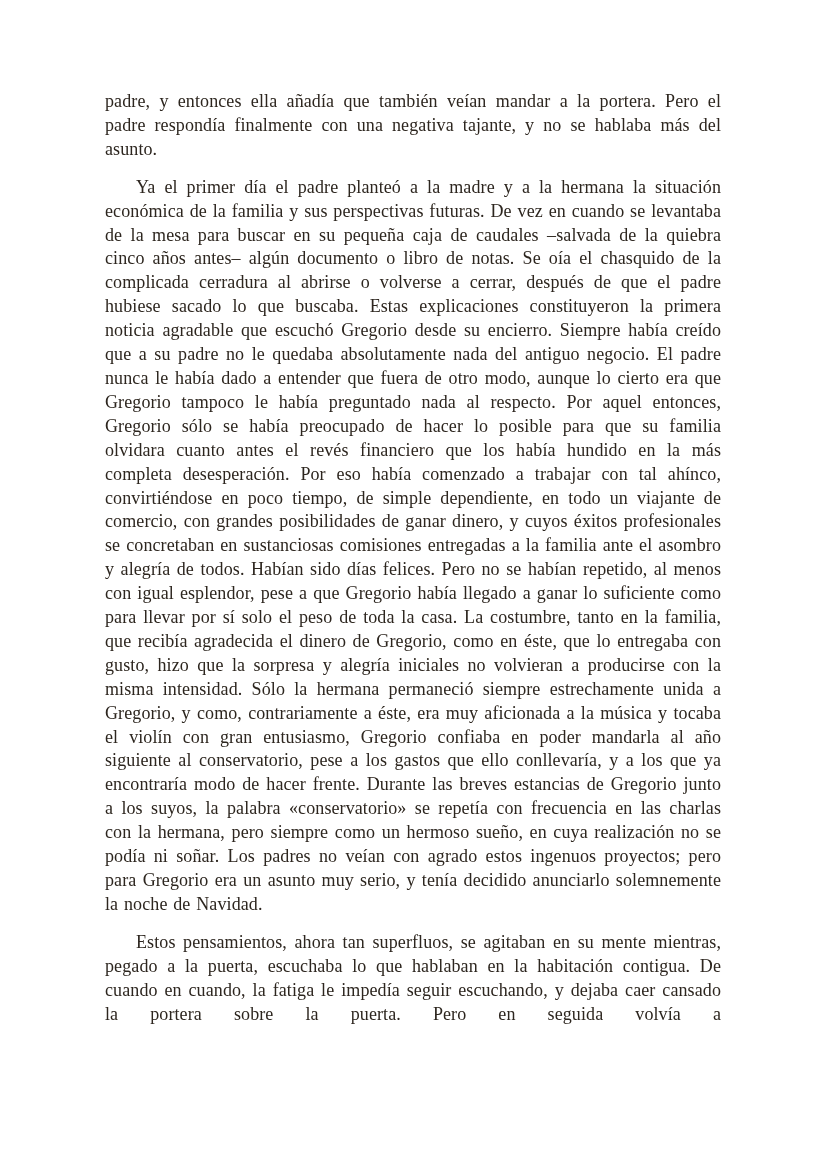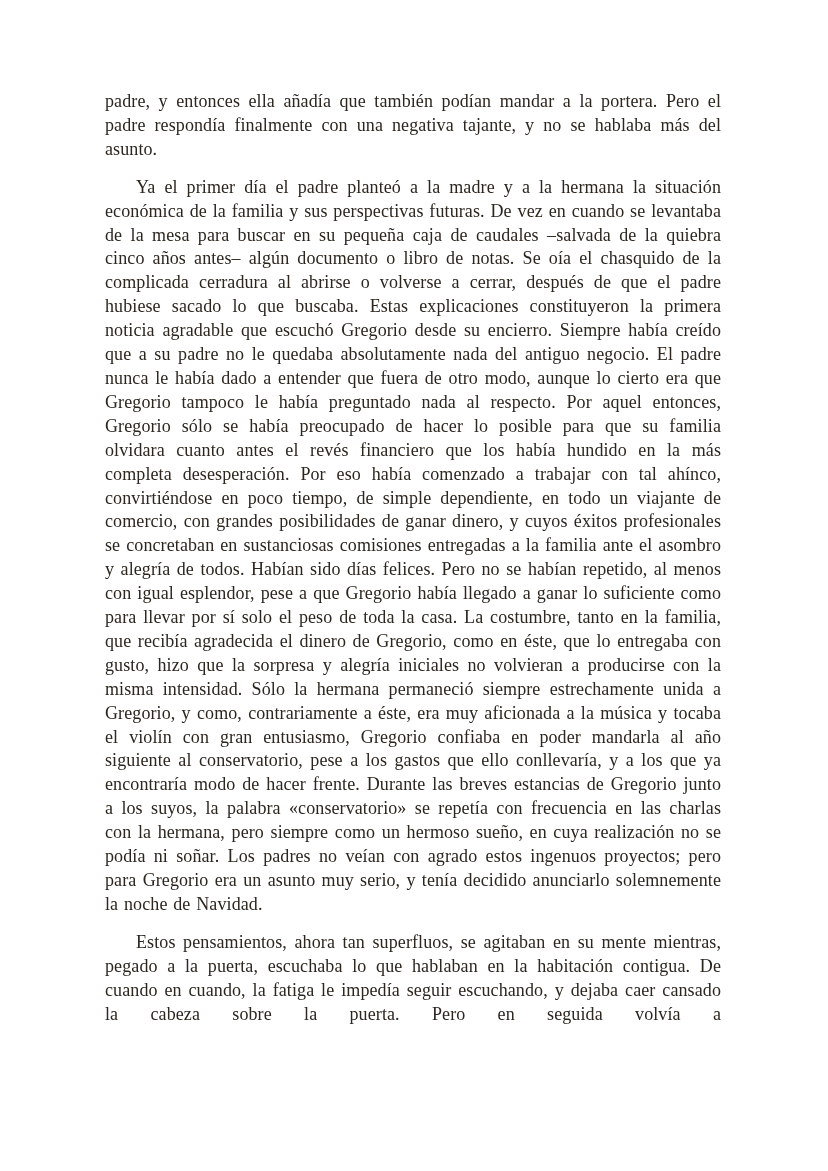--- a/index.html
+++ b/index.html
@@ -37,16 +37,16 @@
   }
   .para.continues {
     
     text-align-last: justify;
   }
 </style>
 </head>
 <body>
 
 <div class="page">
-  <p class="para">padre, y entonces ella añadía que también podían mandar a la portera. Pero el padre respondía finalmente con una negativa tajante, y no se hablaba más del asunto.</p>
+  <p class="para">padre, y entonces ella añadía que también veían mandar a la portera. Pero el padre respondía finalmente con una negativa tajante, y no se hablaba más del asunto.</p>
   <p class="para indent spaced">Ya el primer día el padre planteó a la madre y a la hermana la situación económica de la familia y sus perspectivas futuras. De vez en cuando se levantaba de la mesa para buscar en su pequeña caja de caudales –salvada de la quiebra cinco años antes– algún documento o libro de notas. Se oía el chasquido de la complicada cerradura al abrirse o volverse a cerrar, después de que el padre hubiese sacado lo que buscaba. Estas explicaciones constituyeron la primera noticia agradable que escuchó Gregorio desde su encierro. Siempre había creído que a su padre no le quedaba absolutamente nada del antiguo negocio. El padre nunca le había dado a entender que fuera de otro modo, aunque lo cierto era que Gregorio tampoco le había preguntado nada al respecto. Por aquel entonces, Gregorio sólo se había preocupado de hacer lo posible para que su familia olvidara cuanto antes el revés financiero que los había hundido en la más completa desesperación. Por eso había comenzado a trabajar con tal ahínco, convirtiéndose en poco tiempo, de simple dependiente, en todo un viajante de comercio, con grandes posibilidades de ganar dinero, y cuyos éxitos profesionales se concretaban en sustanciosas comisiones entregadas a la familia ante el asombro y alegría de todos. Habían sido días felices. Pero no se habían repetido, al menos con igual esplendor, pese a que Gregorio había llegado a ganar lo suficiente como para llevar por sí solo el peso de toda la casa. La costumbre, tanto en la familia, que recibía agradecida el dinero de Gregorio, como en éste, que lo entregaba con gusto, hizo que la sorpresa y alegría iniciales no volvieran a producirse con la misma intensidad. Sólo la hermana permaneció siempre estrechamente unida a Gregorio, y como, contrariamente a éste, era muy aficionada a la música y tocaba el violín con gran entusiasmo, Gregorio confiaba en poder mandarla al año siguiente al conservatorio, pese a los gastos que ello conllevaría, y a los que ya encontraría modo de hacer frente. Durante las breves estancias de Gregorio junto a los suyos, la palabra «conservatorio» se repetía con frecuencia en las charlas con la hermana, pero siempre como un hermoso sueño, en cuya realización no se podía ni soñar. Los padres no veían con agrado estos ingenuos proyectos; pero para Gregorio era un asunto muy serio, y tenía decidido anunciarlo solemnemente la noche de Navidad.</p>
-  <p class="para indent spaced continues">Estos pensamientos, ahora tan superfluos, se agitaban en su mente mientras, pegado a la puerta, escuchaba lo que hablaban en la habitación contigua. De cuando en cuando, la fatiga le impedía seguir escuchando, y dejaba caer cansado la cabeza sobre la puerta. Pero en seguida volvía a</p>
+  <p class="para indent spaced continues">Estos pensamientos, ahora tan superfluos, se agitaban en su mente mientras, pegado a la puerta, escuchaba lo que hablaban en la habitación contigua. De cuando en cuando, la fatiga le impedía seguir escuchando, y dejaba caer cansado la portera sobre la puerta. Pero en seguida volvía a</p>
 </div>
 
 </body></html>

